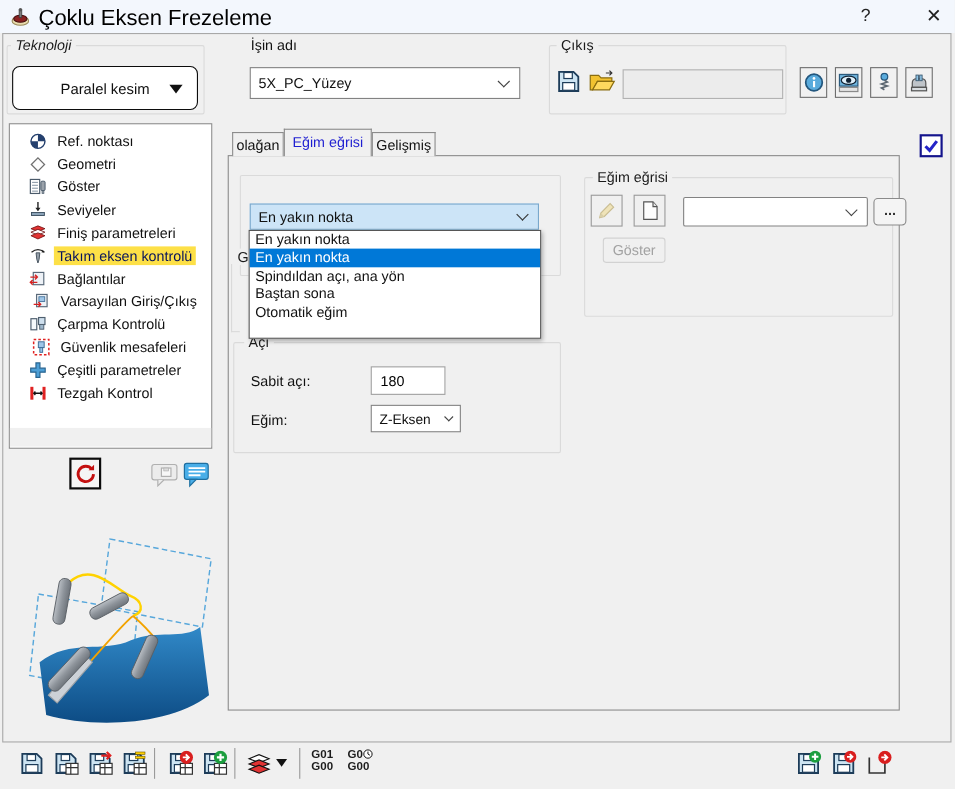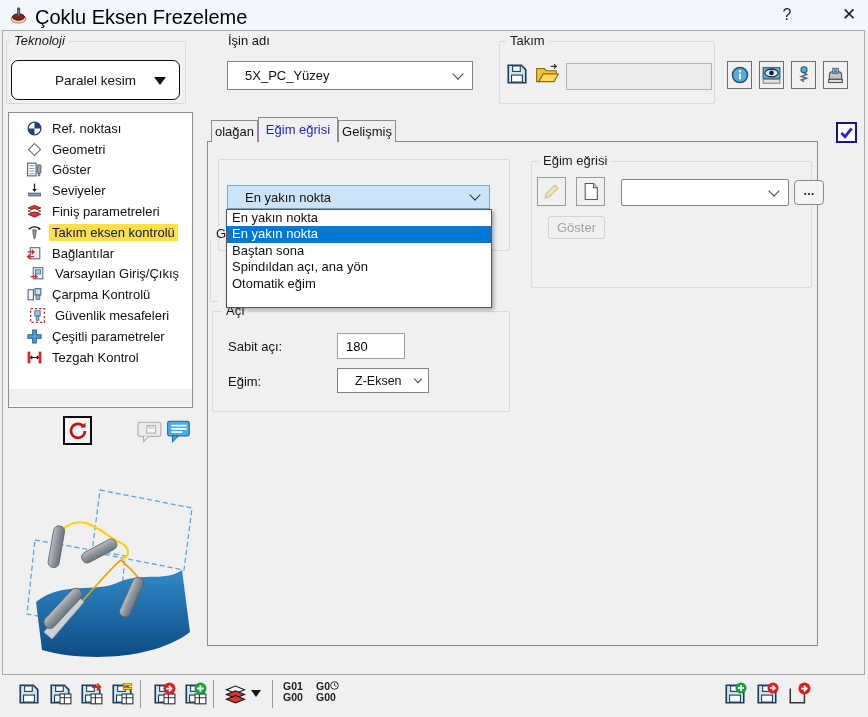--- a/index.html
+++ b/index.html
@@ -31,21 +31,21 @@
   #grp-tech-cap { left:10px; top:33px;font-style:italic; }
   #tech-btn { left:11px; top:60px; width:169px; height:40px; background:#fff;
               border:1.7px solid #0c0c0c; border-radius:7px; display:flex;
               align-items:center; justify-content:center; font-size:13.5px; }
   #tech-caret { position:absolute; right:13px; top:16px; width:0; height:0;
                 border-left:6px solid transparent; border-right:6px solid transparent;
                 border-top:8px solid #111; }
 
   #job-label { left:228px; top:33px; }
   .combo { background:#fff; border:1px solid #828282; display:flex; align-items:center; }
-  .combo .txt { flex:1; padding-left:17px; overflow:hidden; white-space:nowrap; }
+  .combo .txt { flex:1; padding-left:7px; overflow:hidden; white-space:nowrap; }
   .chev { width:8px; height:8px; border-right:1.4px solid #444; border-bottom:1.4px solid #444;
           transform:rotate(45deg); margin:-4px 10px 0 0; flex:none; }
   #job-combo { left:227px; top:61px; width:246px; height:29px; }
 
   #grp-template { left:499px; top:41px; width:216px; height:63px; }
   #grp-template-cap { left:506px; top:33px; }
   .flatbtn { background:transparent; border:none; }
   #tpl-save { left:503px; top:62px; width:27px; height:27px; }
   #tpl-open { left:533px; top:62px; width:29px; height:27px; }
   #tpl-field { left:566px; top:63px; width:146px; height:27px; background:#ececec;
@@ -100,21 +100,21 @@
   #hidden-frag-cap { left:212px; top:226px; z-index:1; }
   #hidden-frag-line { left:210px; top:240px; width:8px; height:62px;
                       border-left:1px solid #dadada; border-bottom:1px solid #dadada; z-index:1; }
 
   #grp-angle { left:212px; top:311px; width:298px; height:101px; }
   #grp-angle-cap { left:222px; top:303px; }
   #lbl-fixed { left:228px; top:339px; }
   #inp-fixed { left:337px; top:333px; width:68px; height:26px; border:1px solid #9f9f9f;
                background:#fff; padding-left:8px; font:13px "Liberation Sans",sans-serif; }
   #lbl-tilt { left:228px; top:374px; }
-  #tilt-axis { left:337px; top:368px; width:92px; height:25px; font-size:12.5px; }
+  #tilt-axis { left:337px; top:368px; width:82px; height:25px; font-size:12.5px; }
   #tilt-axis .chev { width:6px; height:6px; margin-right:7px; }
 
   #grp-curve { left:531px; top:161px; width:281px; height:127px; }
   #grp-curve-cap { left:539px; top:153px; }
   .sqbtn { top:177px; width:29px; height:29px; background:#f0f0f0; border:1px solid #9a9a9a;
            display:flex; align-items:center; justify-content:center; }
   #btn-edit { left:537px; } #btn-new { left:576px; }
   #curve-combo { left:621px; top:179px; width:168px; height:27px; border-radius:2px; }
   #btn-browse { left:794px; top:180px; width:30px; height:25px; background:#f4f4f4;
                 border:1px solid #8a8a8a; border-radius:4px; text-align:center; line-height:20px;
@@ -198,21 +198,21 @@
   <span id="tech-caret"></span>
 </div>
 
 <span id="job-label" class="abs">İşin adı</span>
 <div id="job-combo" class="abs combo">
   <span class="txt">5X_PC_Yüzey</span>
   <span class="chev"></span>
 </div>
 
 <div id="grp-template" class="abs group"></div>
-<span id="grp-template-cap" class="abs gcap">Takım</span>
+<span id="grp-template-cap" class="abs gcap">Çıkış</span>
 <button id="tpl-save" class="abs flatbtn">
   <svg width="24" height="24" viewBox="0 0 22 22">
       <use href="#i-floppy"></use>
     </svg>
 </button>
 <button id="tpl-open" class="abs flatbtn">
   <svg width="27" height="24" viewBox="0 0 24 22">
     <path d="M2 6h7l2 2h9v3H8L4 18H2z" fill="#f2c230" stroke="#8a6d10"></path>
     <path d="M8 11h14l-4 7H4z" fill="#ffd95e" stroke="#8a6d10"></path>
     <path d="M15 4h5m-2-2 2 2-2 2" stroke="#333" fill="none"></path>
@@ -406,22 +406,22 @@
 <div id="grp-curvetilt" class="abs group" style="z-index:3"></div>
 <span id="grp-curvetilt-cap" class="abs gcap" style="z-index:4">Eğri eğim tipi:</span>
 <div id="tilt-combo" class="abs combo" style="z-index:6">
   <span class="txt">En yakın nokta</span>
   <span class="chev"></span>
 </div>
 
 <div id="dropdown" class="abs">
   <div class="ditem">En yakın nokta</div>
   <div class="ditem selected">En yakın nokta</div>
+  <div class="ditem">Spindıldan açı, ana yön</div>
   <div class="ditem">Baştan sona</div>
-  <div class="ditem">Spindıldan açı, ana yön</div>
   <div class="ditem">Otomatik eğim</div>
 </div>
 
 <div id="grp-angle" class="abs group" style="z-index:3"></div>
 <span id="grp-angle-cap" class="abs gcap" style="z-index:4">Açı</span>
 <span id="lbl-fixed" class="abs" style="z-index:4">Sabit açı:</span>
 <input id="inp-fixed" class="abs" style="z-index: 4;" value="180">
 <span id="lbl-tilt" class="abs" style="z-index:4">Eğim:</span>
 <div id="tilt-axis" class="abs combo" style="z-index:4">
   <span class="txt">Z-Eksen</span>

